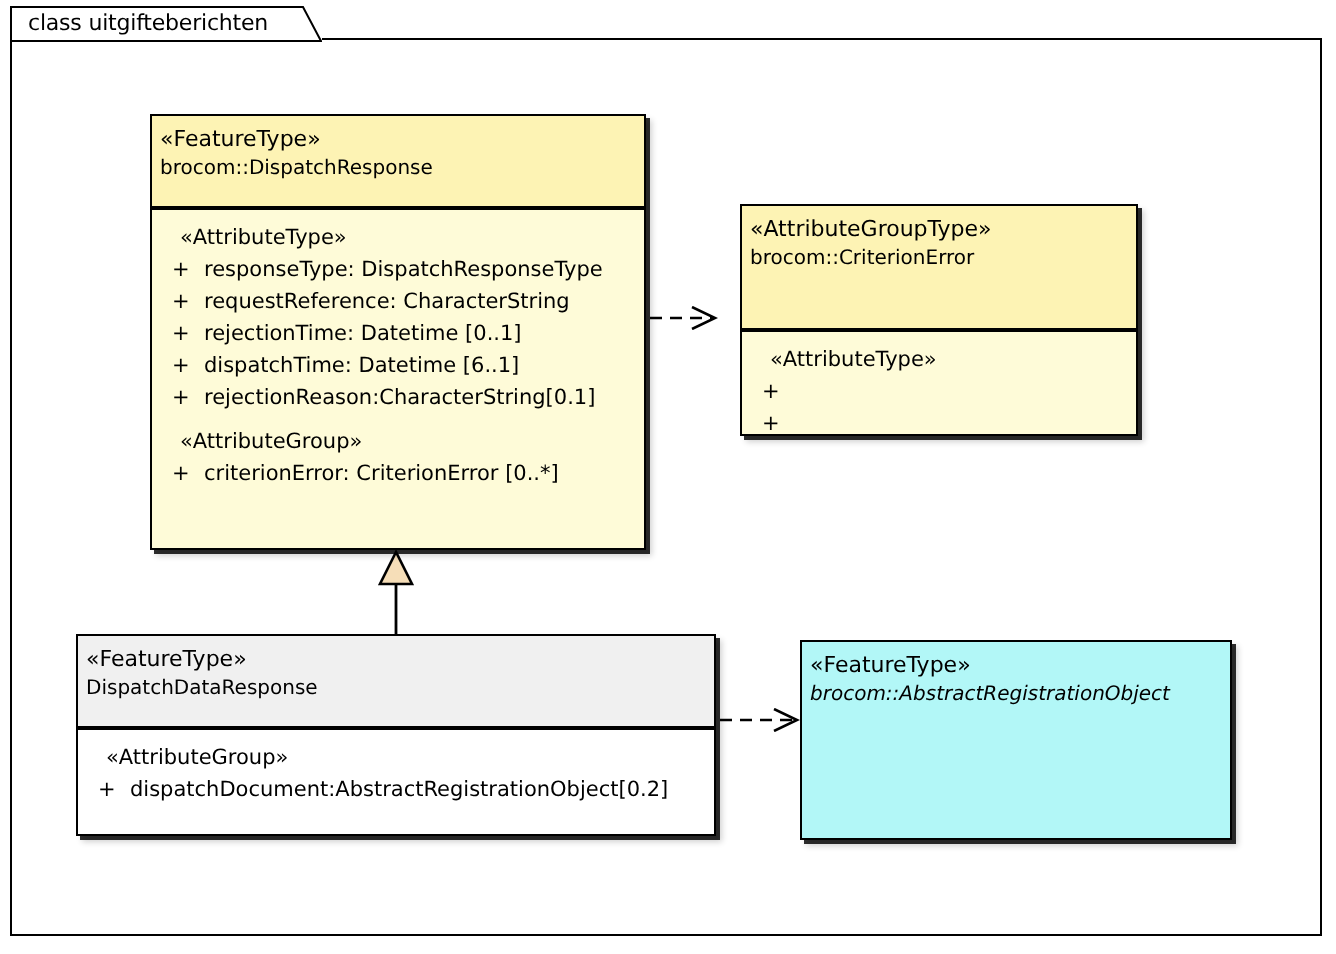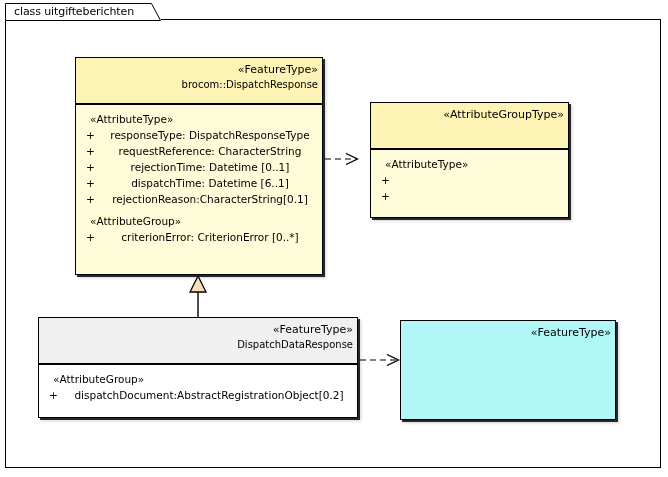--- a/index.html
+++ b/index.html
@@ -61,21 +61,21 @@
 
   
   .uml-box {
     position: absolute;
     box-sizing: border-box;
     border: 1px solid #000000;
     box-shadow: 2px 2px 0 0 rgba(0,0,0,0.82), 3px 3px 3px 0 rgba(0,0,0,0.18);
   }
   .uml-head {
     box-sizing: border-box;
-    text-align: right;
+    text-align: left;
     padding: 5px 4px 5px 4px;
     border-bottom: 2px solid #000000;
   }
   .uml-body {
     box-sizing: border-box;
     padding: 6px 4px 6px 4px;
   }
   .stereotype {
     font-size: 11px;
     color: #000000;
@@ -107,35 +107,34 @@
     display: flex;
   }
   .attr-vis {
     width: 22px;
     padding-left: 6px;
     box-sizing: border-box;
     flex: none;
   }
   .attr-text {
     flex: 1 1 auto;
-    text-align: center;
   }
 
   
   #box-dispatch-response {
     left: 75px;  top: 57px;  width: 248px; height: 218px;
     background: #fefbd8;
   }
   #box-dispatch-response .uml-head { background: #fdf3b4; height: 47px; }
 
   #box-criterion-error {
     left: 370px; top: 102px; width: 199px; height: 116px;
     background: #fefbd8;
   }
-  #box-criterion-error .uml-head { background: #fdf3b4; height: 47px; }
+  #box-criterion-error .uml-head { background: #fdf3b4; height: 63px; }
 
   #box-dispatch-data-response {
     left: 38px;  top: 317px; width: 320px; height: 101px;
     background: #ffffff;
   }
   #box-dispatch-data-response .uml-head { background: #f0f0f0; height: 47px; }
 
   #box-abstract-registration-object {
     left: 400px; top: 320px; width: 216px; height: 100px;
     background: #b2f7f7;
@@ -224,20 +223,21 @@
       <div class="attr-row">
         <span class="attr-vis">+</span>
         <span class="attr-text">criterionError: CriterionError [0..*]</span>
       </div>
     </div>
   </div>
 
   <div class="uml-box" id="box-criterion-error">
     <div class="uml-head">
       <div class="stereotype">«AttributeGroupType»</div>
+      <div class="classname">brocom::CriterionError</div>
     </div>
     <div class="uml-body">
       <div class="group-label">«AttributeType»</div>
 
       <div class="attr-row">
         <span class="attr-vis">+</span>
       </div>
       <div class="attr-row">
         <span class="attr-vis">+</span>
       </div>
@@ -255,17 +255,18 @@
       <div class="attr-row">
         <span class="attr-vis">+</span>
         <span class="attr-text">dispatchDocument:AbstractRegistrationObject[0.2]</span>
       </div>
     </div>
   </div>
 
   <div class="uml-box" id="box-abstract-registration-object">
     <div class="uml-head">
       <div class="stereotype">«FeatureType»</div>
+      <div class="classname abstract">brocom::AbstractRegistrationObject</div>
     </div>
     <div class="uml-body"></div>
   </div>
 
 </div>
 
 </body></html>

